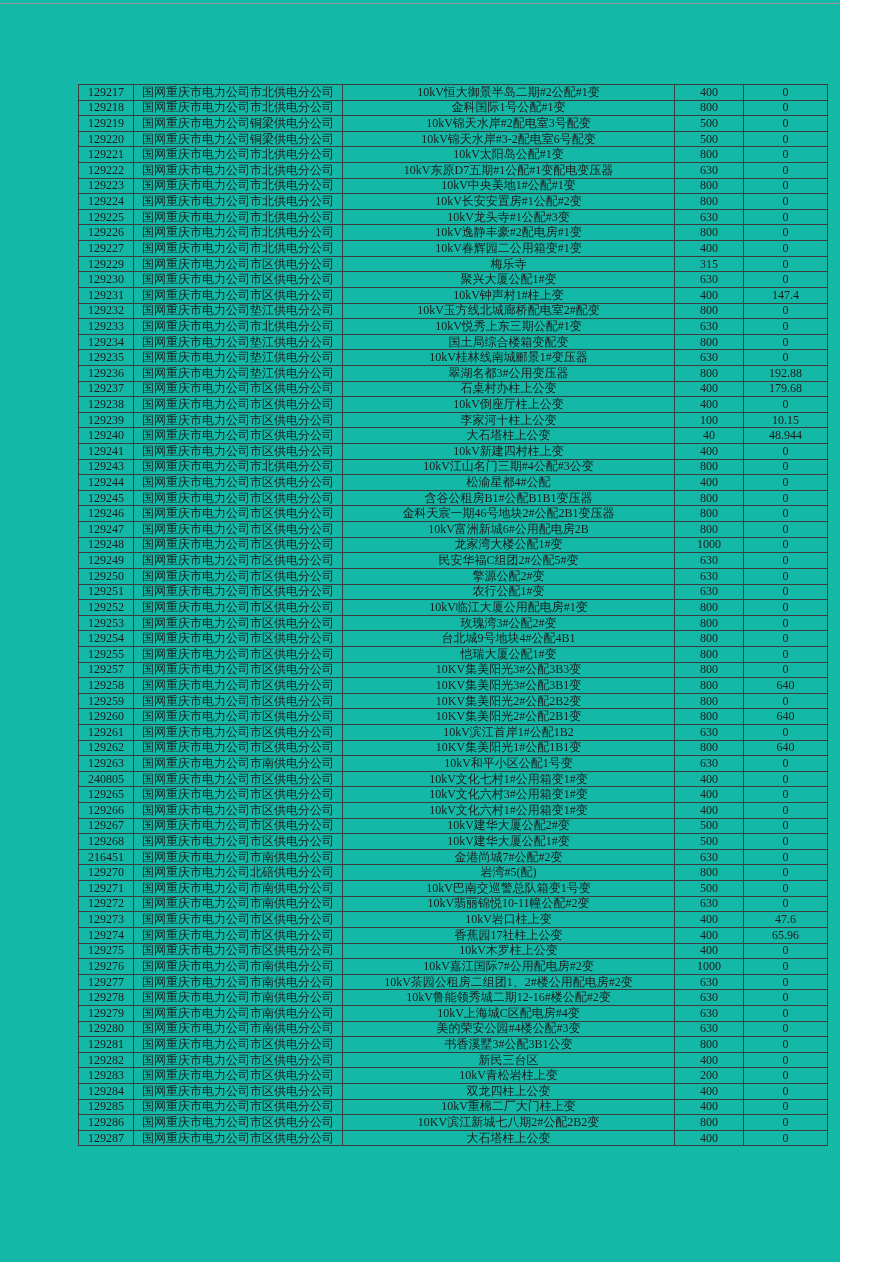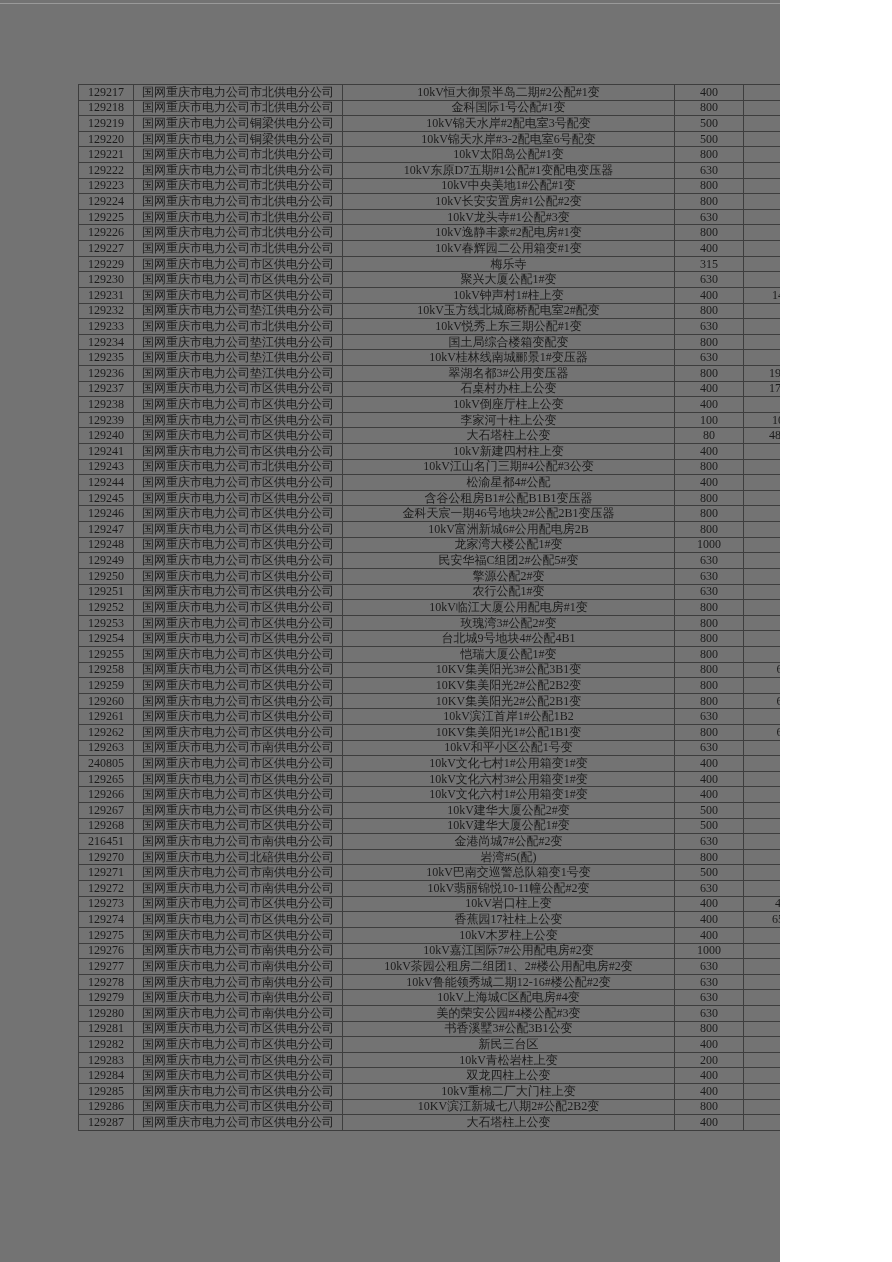--- a/index.html
+++ b/index.html
@@ -2,23 +2,23 @@
 <html><head>
 <meta charset="utf-8">
 <style>
   html, body {
     margin: 0;
     padding: 0;
     background: #ffffff;
   }
   .page {
     position: relative;
-    width: 780px;
+    width: 840px;
     height: 1262px;
-    background: #737373;
+    background: #14b8a6;
     overflow: hidden;
     font-family: "Liberation Serif", "DejaVu Serif", serif;
   }
   .top-rule {
     position: absolute;
     top: 3px;
     left: 0;
     width: 892px;
     height: 1px;
     background: #9a9a9a;
@@ -207,21 +207,21 @@
           <td class="c0">129239</td>
           <td class="c1">国网重庆市电力公司市区供电分公司</td>
           <td class="c2">李家河十柱上公变</td>
           <td class="c3">100</td>
           <td class="c4">10.15</td>
         </tr>
         <tr>
           <td class="c0">129240</td>
           <td class="c1">国网重庆市电力公司市区供电分公司</td>
           <td class="c2">大石塔柱上公变</td>
-          <td class="c3">80</td>
+          <td class="c3">40</td>
           <td class="c4">48.944</td>
         </tr>
         <tr>
           <td class="c0">129241</td>
           <td class="c1">国网重庆市电力公司市区供电分公司</td>
           <td class="c2">10kV新建四村柱上变</td>
           <td class="c3">400</td>
           <td class="c4">0</td>
         </tr>
         <tr>
@@ -305,20 +305,27 @@
           <td class="c0">129254</td>
           <td class="c1">国网重庆市电力公司市区供电分公司</td>
           <td class="c2">台北城9号地块4#公配4B1</td>
           <td class="c3">800</td>
           <td class="c4">0</td>
         </tr>
         <tr>
           <td class="c0">129255</td>
           <td class="c1">国网重庆市电力公司市区供电分公司</td>
           <td class="c2">恺瑞大厦公配1#变</td>
+          <td class="c3">800</td>
+          <td class="c4">0</td>
+        </tr>
+        <tr>
+          <td class="c0">129257</td>
+          <td class="c1">国网重庆市电力公司市区供电分公司</td>
+          <td class="c2">10KV集美阳光3#公配3B3变</td>
           <td class="c3">800</td>
           <td class="c4">0</td>
         </tr>
         <tr>
           <td class="c0">129258</td>
           <td class="c1">国网重庆市电力公司市区供电分公司</td>
           <td class="c2">10KV集美阳光3#公配3B1变</td>
           <td class="c3">800</td>
           <td class="c4">640</td>
         </tr>

